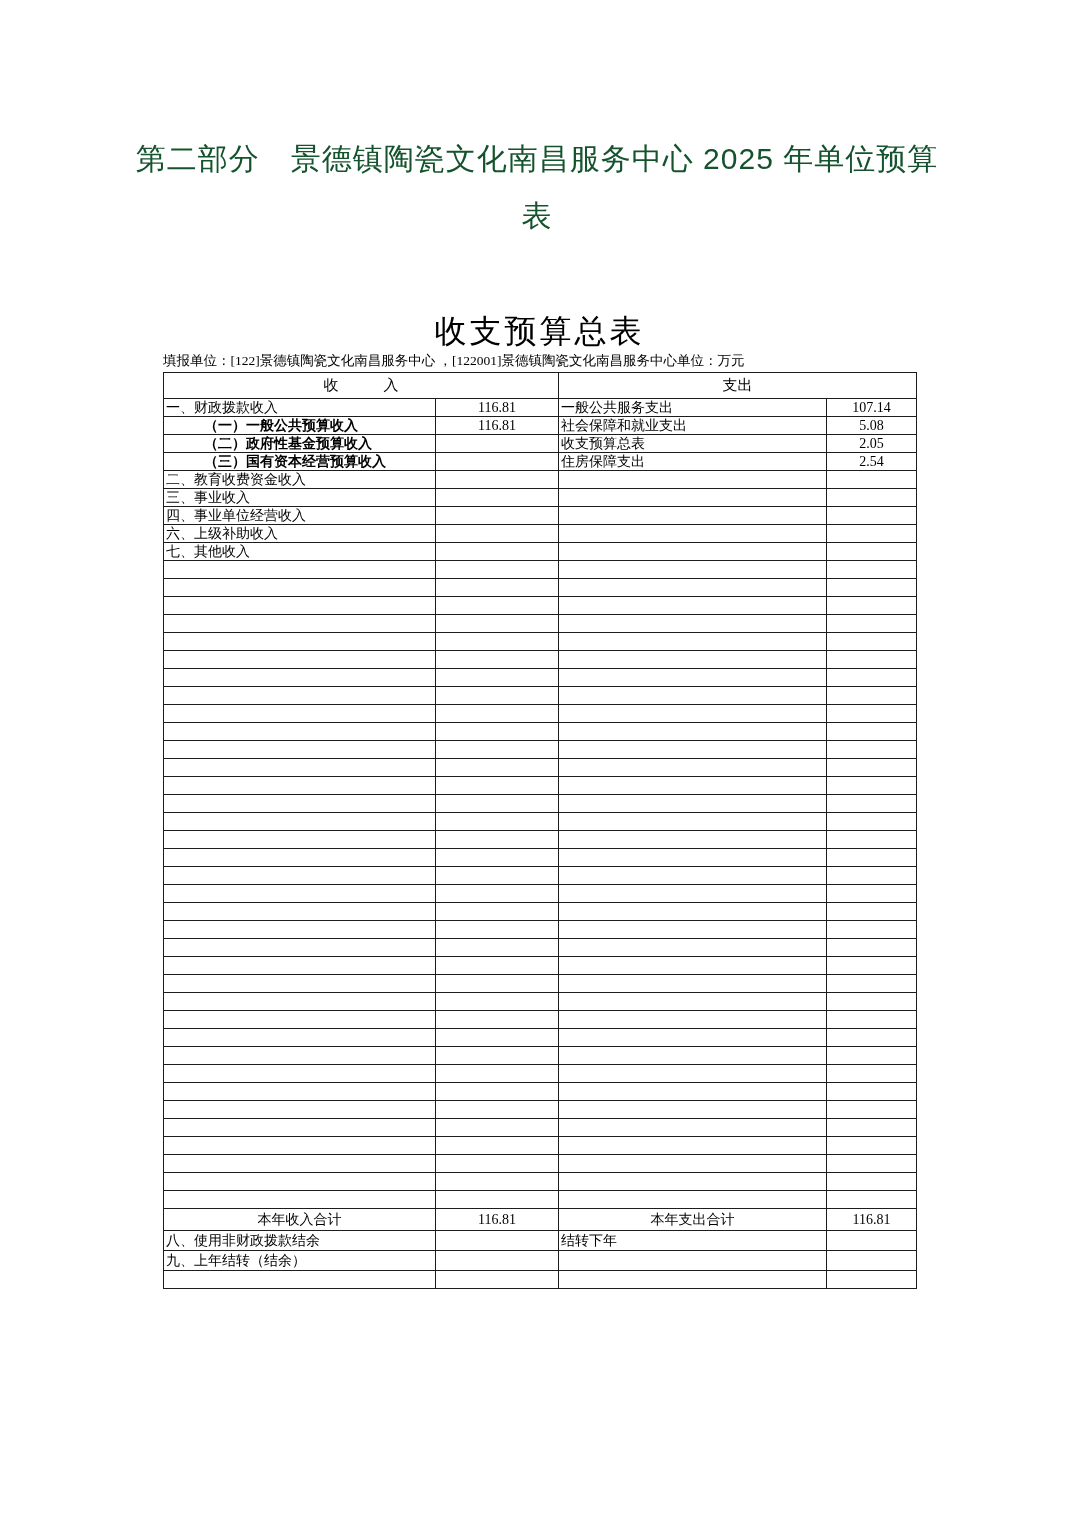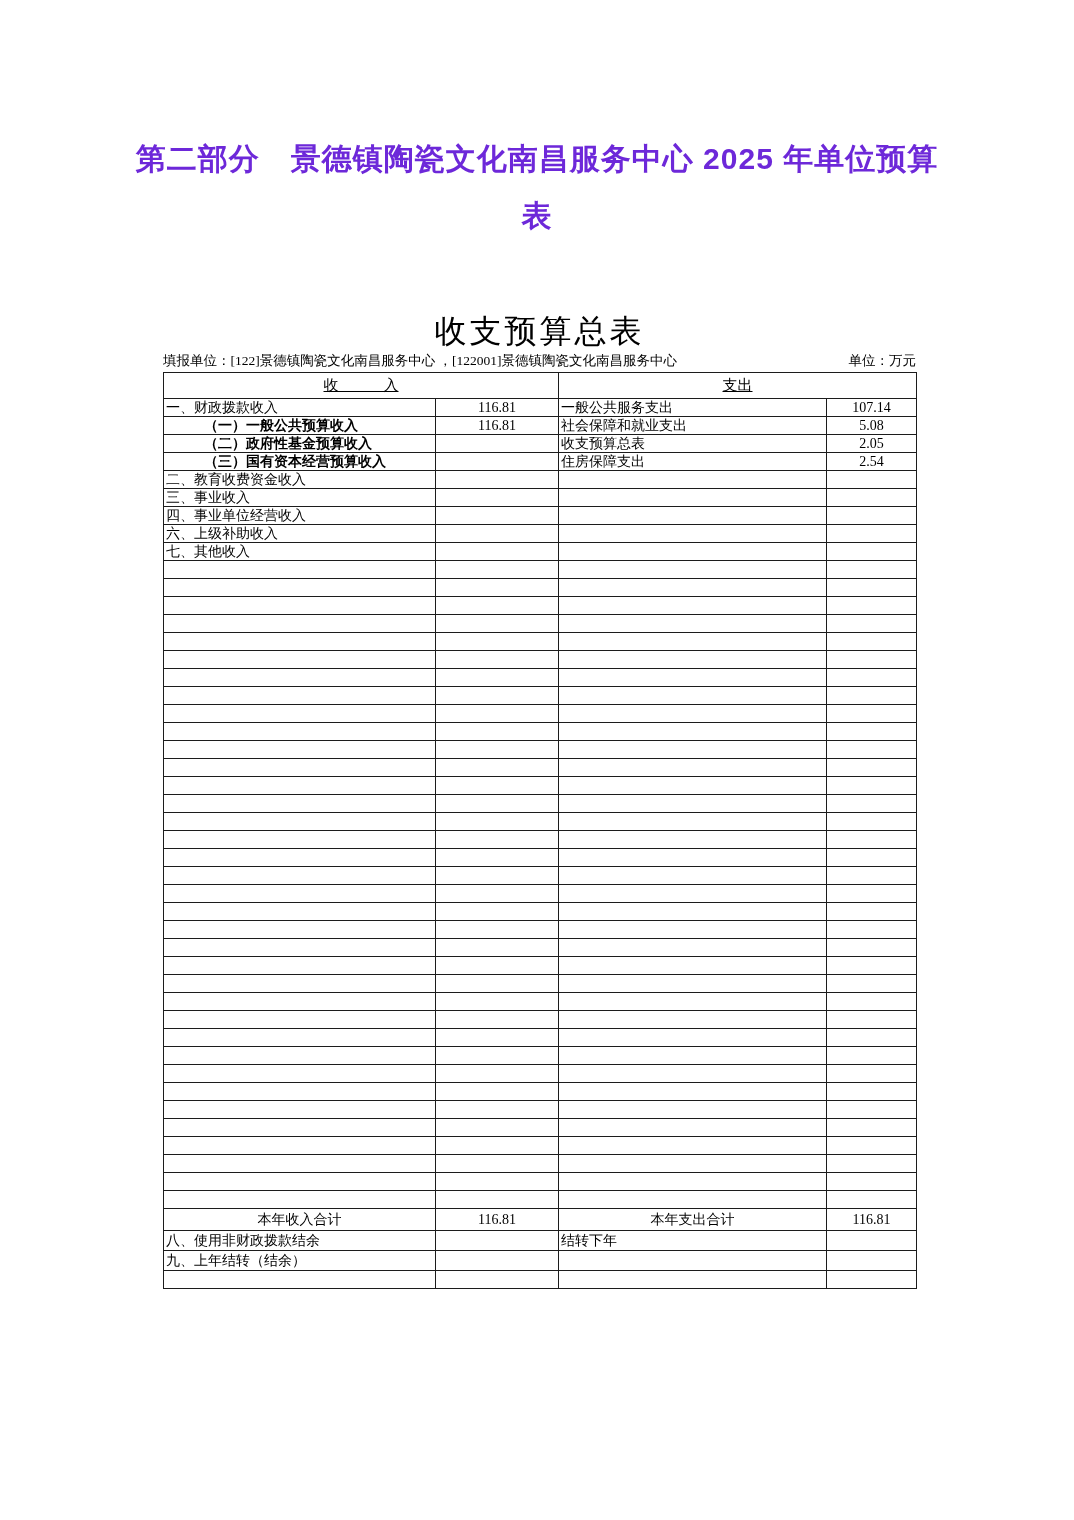--- a/index.html
+++ b/index.html
@@ -15,24 +15,24 @@
     color: #111111;
     overflow: hidden;
   }
   .doc-title {
     position: absolute;
     top: 130px;
     left: 0;
     width: 1074px;
     text-align: center;
     font-family: "Liberation Sans", "DejaVu Sans", sans-serif;
-    font-weight: bold;
+    font-weight: normal;
     font-size: 30px;
     line-height: 57px;
-    color: #6d28d9;
+    color: #14532d;
     letter-spacing: 1px;
     margin: 0;
   }
   .table-title {
     position: absolute;
     top: 310px;
     left: 163px;
     width: 753px;
     text-align: center;
     font-size: 32px;
@@ -40,21 +40,20 @@
     letter-spacing: 3px;
     color: #000000;
     margin: 0;
   }
   .meta-row {
     position: absolute;
     top: 352px;
     left: 163px;
     width: 753px;
     display: flex;
-    justify-content: space-between;
     align-items: flex-end;
     font-size: 13.5px;
     color: #000000;
     white-space: nowrap;
   }
   table.budget-table {
     position: absolute;
     top: 372px;
     left: 163px;
     width: 753px;
@@ -64,21 +63,21 @@
     color: #000000;
   }
   .budget-table th, .budget-table td {
     border: 1px solid #1c1c1c;
     padding: 0 2px;
     overflow: hidden;
     white-space: nowrap;
     font-weight: normal;
     line-height: 1.1;
   }
-  .budget-table thead tr { height: 26px; text-decoration: underline; }
+  .budget-table thead tr { height: 26px; }
   .budget-table thead th { text-align: center; font-size: 15px; }
   .budget-table tr.body-row   { height: 18px; }
   .budget-table tr.blank-row  { height: 18px; }
   .budget-table tr.total-row  { height: 22px; }
   .budget-table tr.footer-row { height: 20px; }
   .budget-table td.item { text-align: left; }
   .budget-table td.item.indent { padding-left: 40px; font-weight: bold; }
   .budget-table td.item.center { text-align: center; }
   .budget-table td.val { text-align: center; }
 </style>

